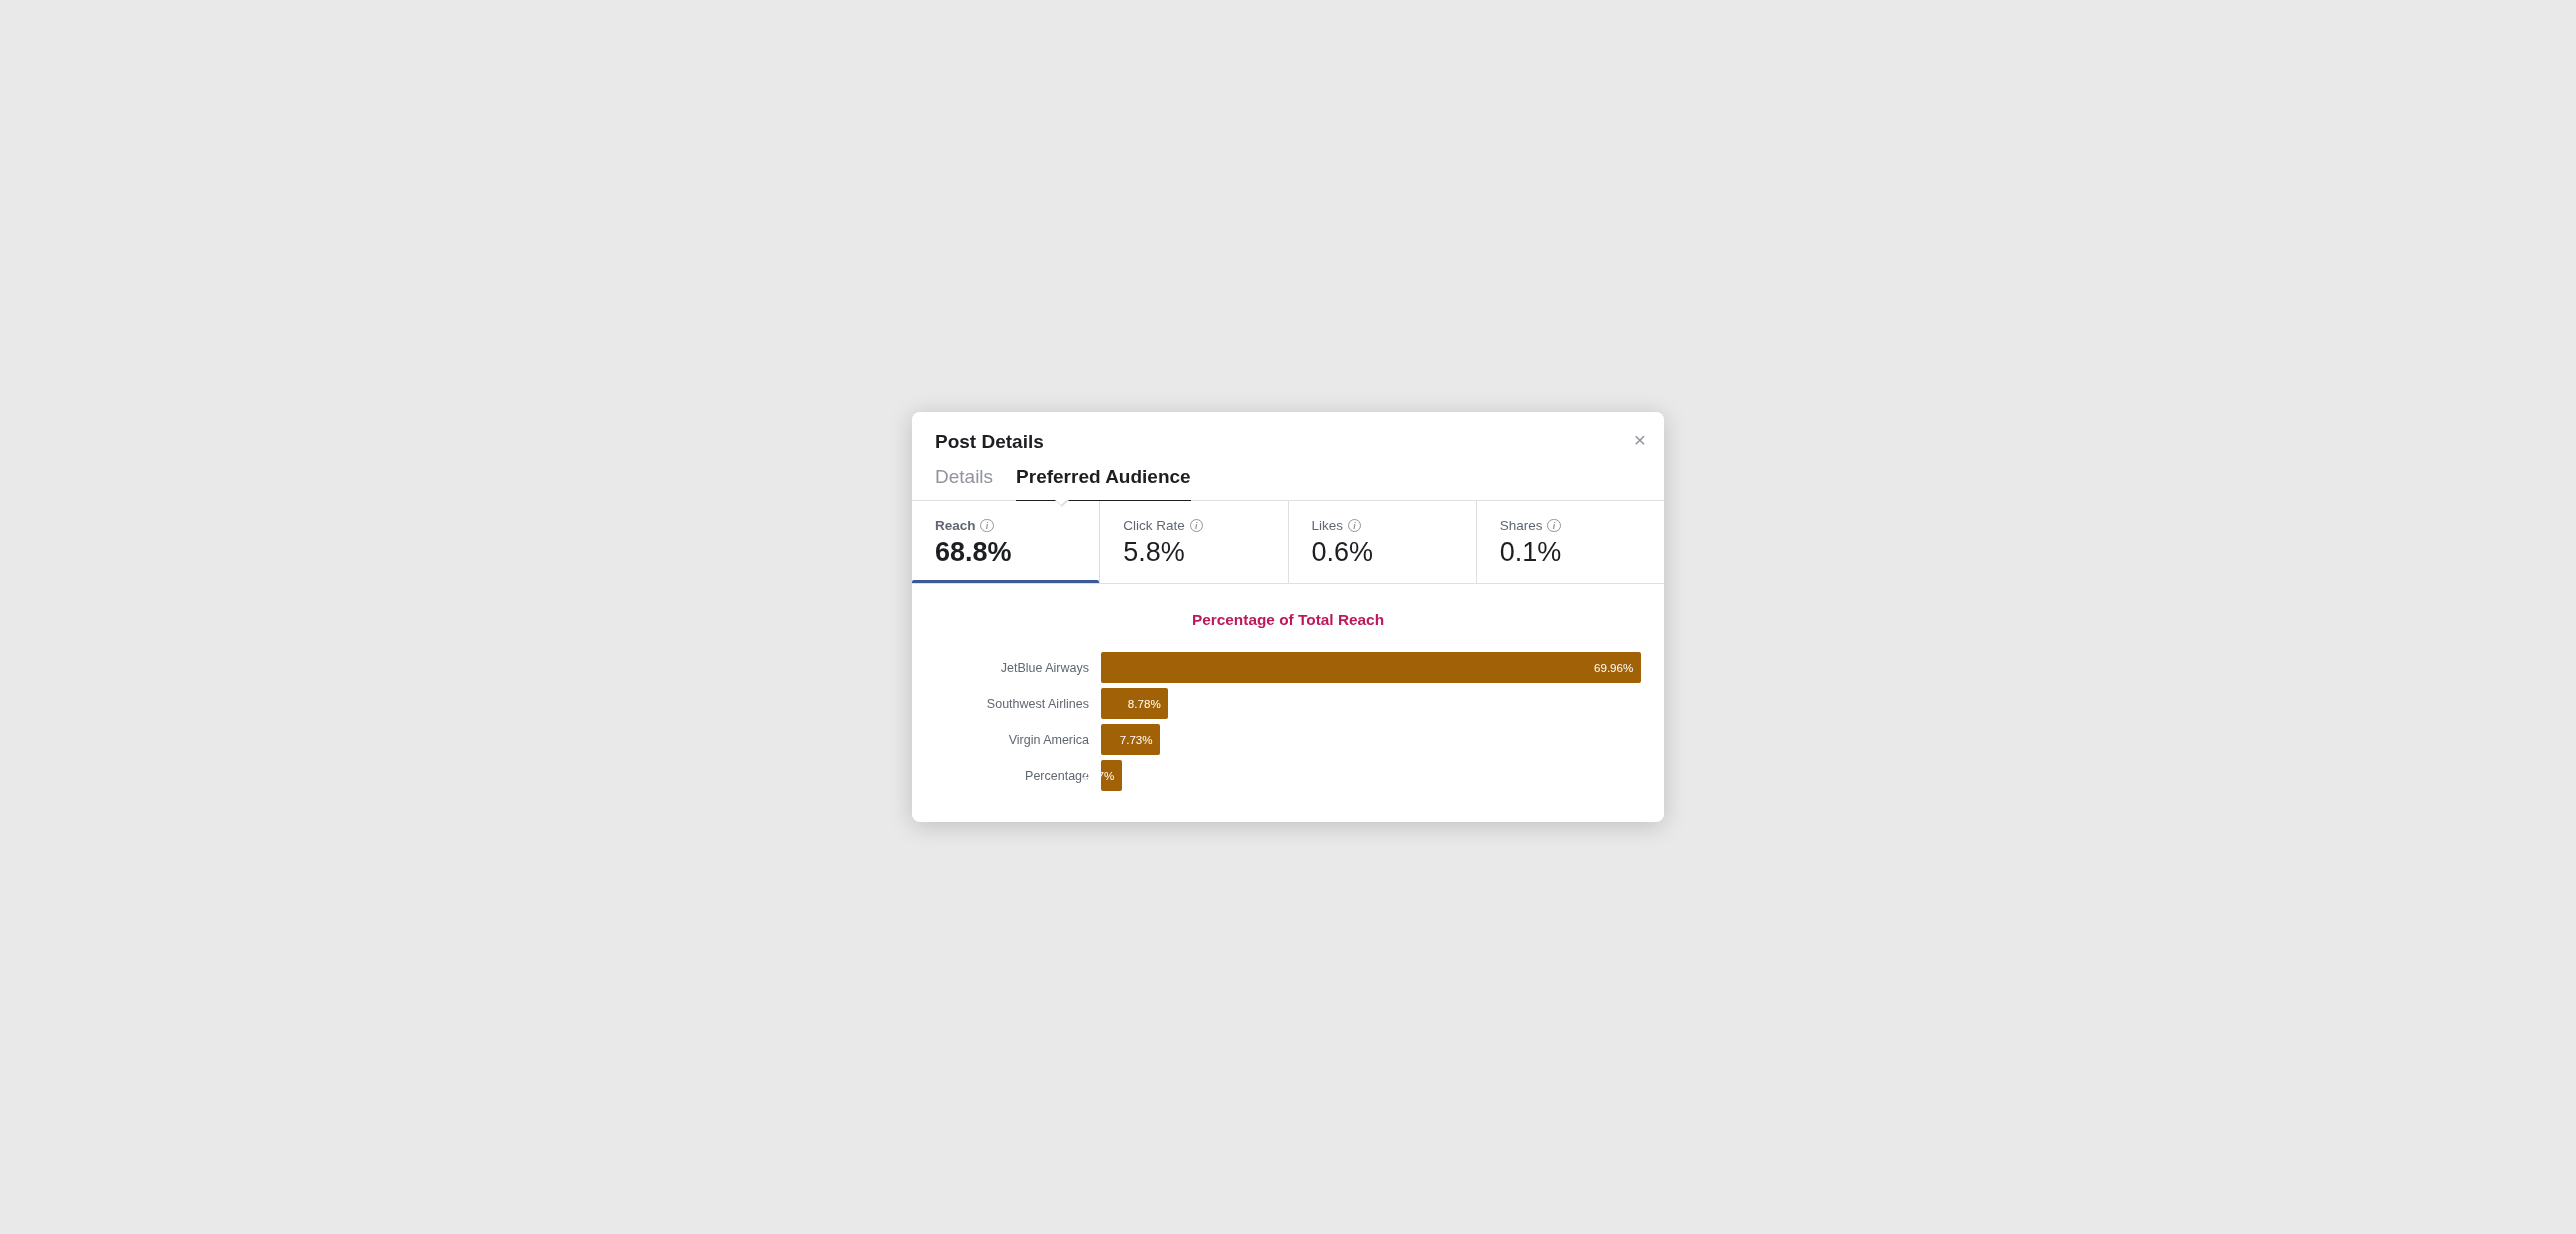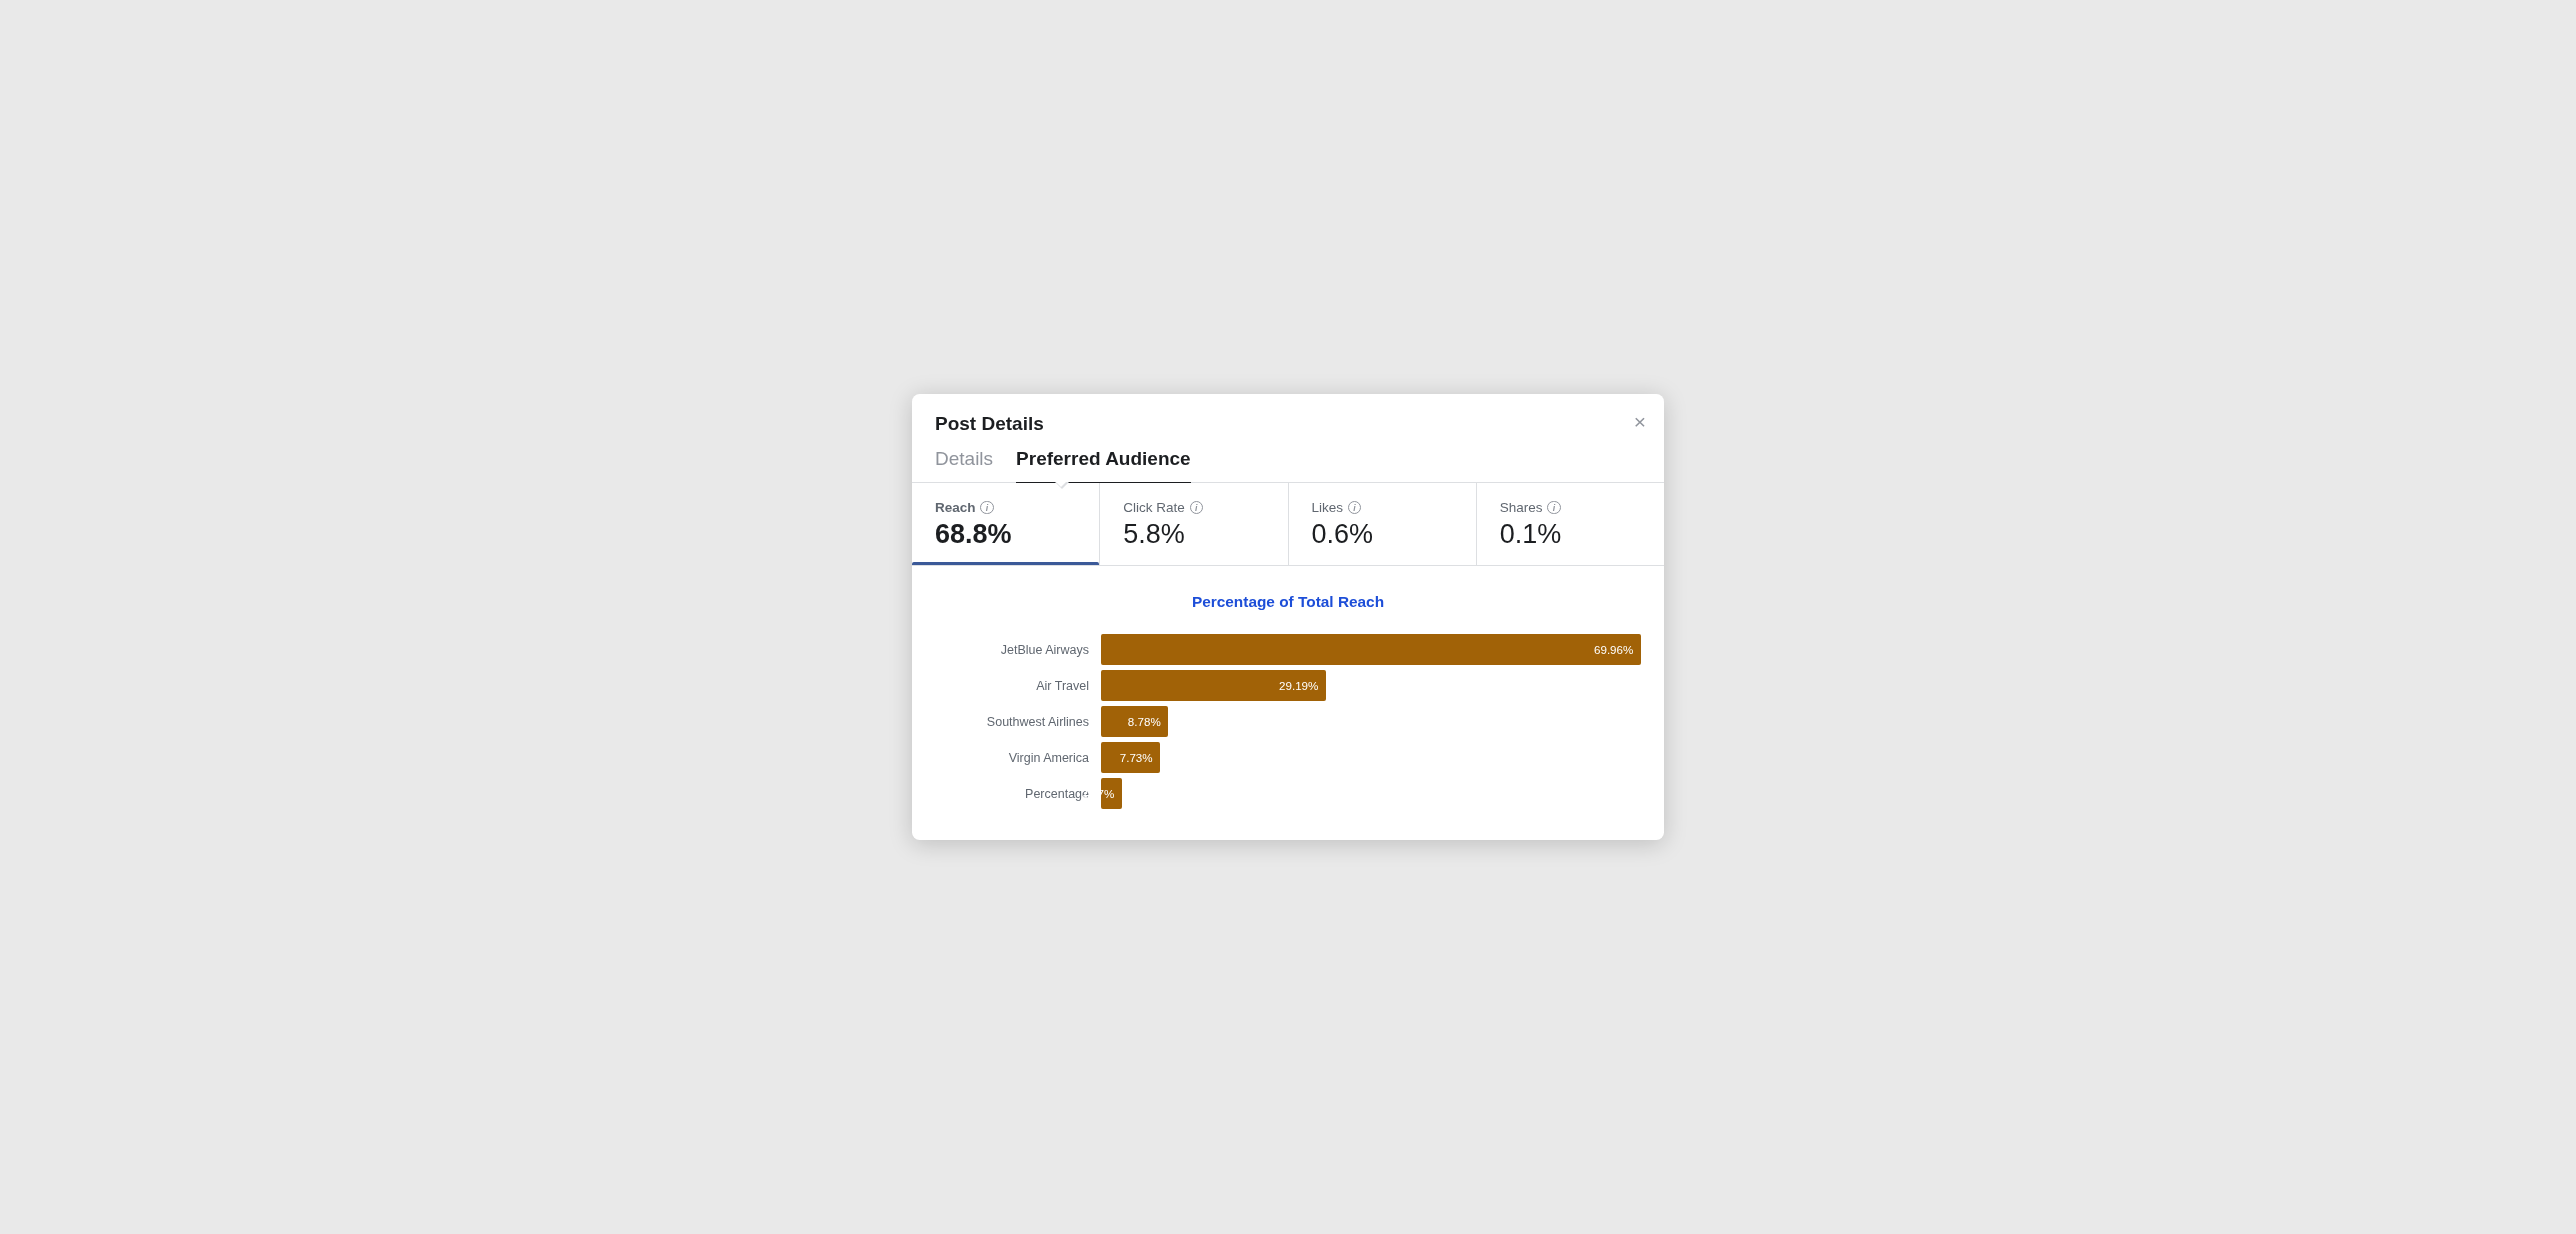--- a/index.html
+++ b/index.html
@@ -136,21 +136,21 @@
     }
     .stat-card.active-stat .stat-value {
       font-weight: 700;
     }
     .chart-section {
       padding: 27px 23px 31px 23px;
     }
     .chart-title {
       font-size: 15.4px;
       font-weight: 700;
-      color: #1d4ed8;
+      color: #be185d;
       text-align: center;
       margin-bottom: 23px;
     }
     .bar-chart {
       display: flex;
       flex-direction: column;
       gap: 5px;
     }
     .bar-row {
       display: flex;
@@ -237,28 +237,20 @@
     <div class="bar-chart" id="bar-chart-container">
         <div class="bar-row">
           <div class="bar-label">JetBlue Airways</div>
           <div class="bar-container">
             <div class="bar-fill" style="width: 100%;">
               <span class="bar-pct">69.96%</span>
             </div>
           </div>
         </div>
         <div class="bar-row">
-          <div class="bar-label">Air Travel</div>
-          <div class="bar-container">
-            <div class="bar-fill" style="width: 41.7238%;">
-              <span class="bar-pct">29.19%</span>
-            </div>
-          </div>
-        </div>
-        <div class="bar-row">
           <div class="bar-label">Southwest Airlines</div>
           <div class="bar-container">
             <div class="bar-fill" style="width: 12.55%;">
               <span class="bar-pct">8.78%</span>
             </div>
           </div>
         </div>
         <div class="bar-row">
           <div class="bar-label">Virgin America</div>
           <div class="bar-container">

